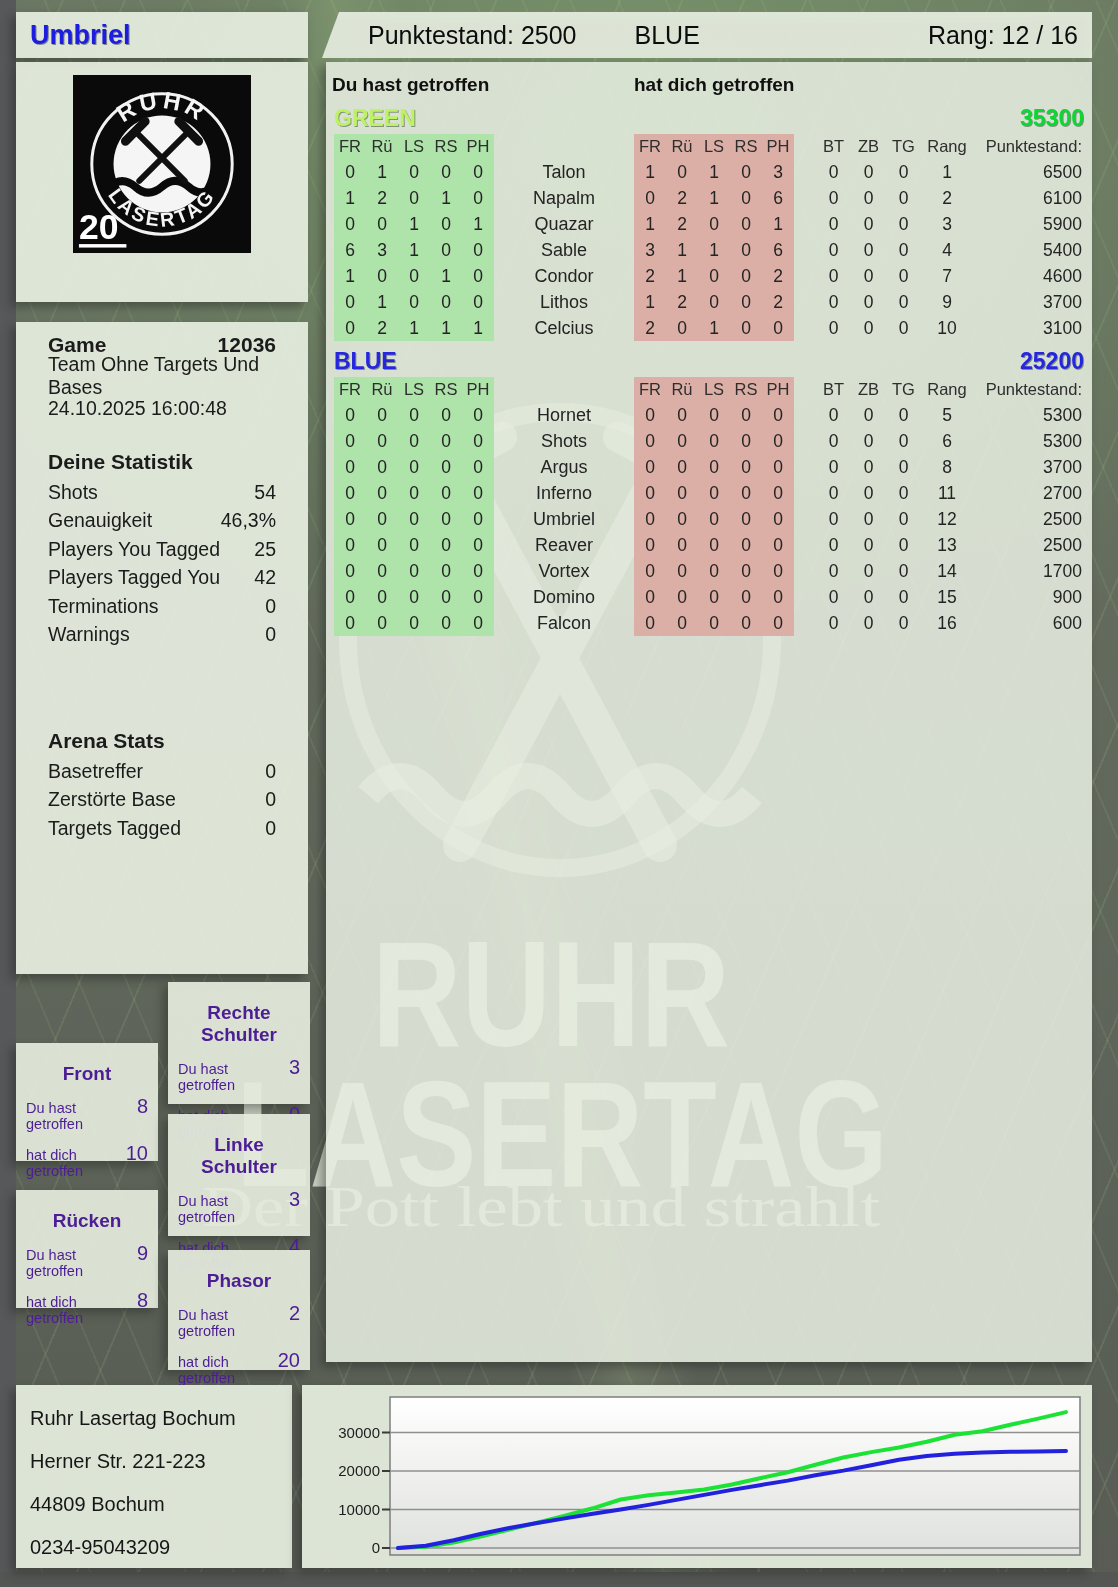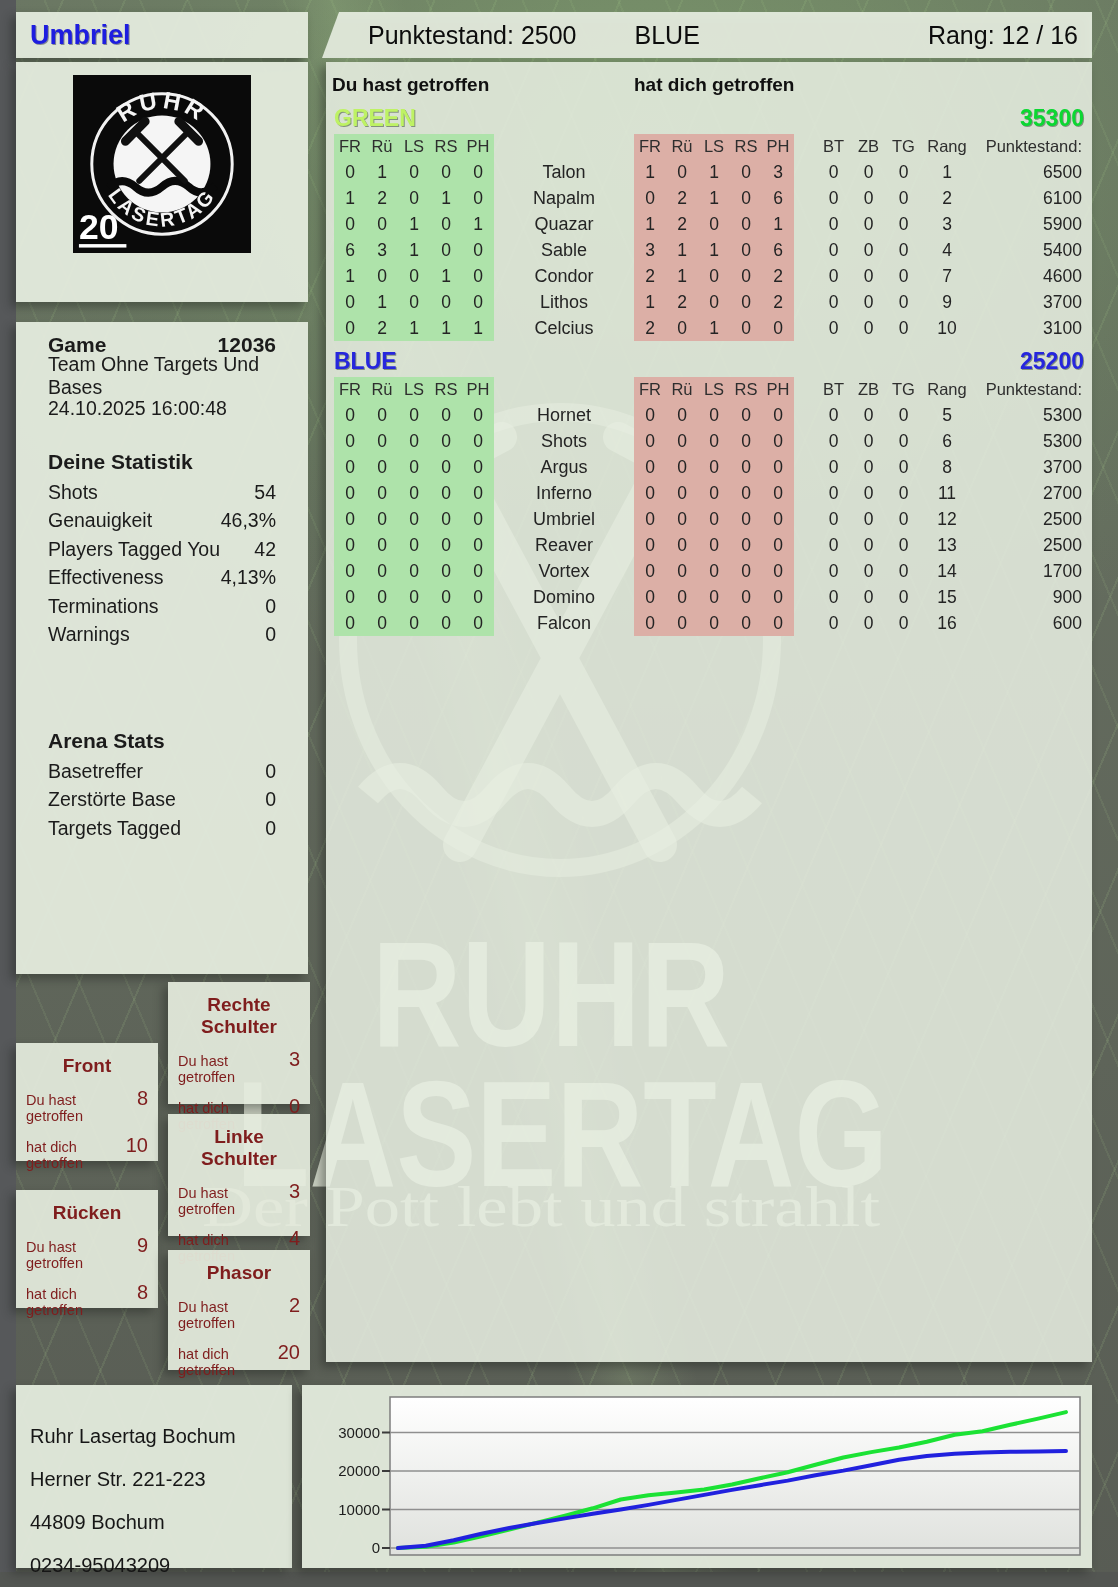--- a/index.html
+++ b/index.html
@@ -62,33 +62,33 @@
   .score-row{display:grid;grid-template-columns:32px 32px 32px 32px 32px 140px 32px 32px 32px 32px 32px 22px 35px 35px 35px 52px 1fr;}
   .c{text-align:center;font-size:17.5px;color:#242424;line-height:26px;height:26px;white-space:nowrap;}
   .hdr .c{font-size:16.5px;color:#2e2e2e;line-height:25px;height:25px;}
   .g{background:#aee3aa;}
   .r{background:#dcafa6;}
   .name{font-size:18px;}
   .pk{text-align:right;padding-right:2px;}
 
   
   .zone{position:absolute;background:rgba(228,235,221,0.93);box-shadow:-5px 5px 9px rgba(28,31,27,0.40);
-        padding:10px 10px;box-sizing:border-box;z-index:2;color:#7f1d1d;}
+        padding:18px 10px;box-sizing:border-box;z-index:2;color:#4c1d95;}
   .zone h3{text-align:center;font-size:19px;font-weight:bold;margin:2px 0 8px 0;}
   .zrow{display:flex;justify-content:space-between;align-items:baseline;margin:10px 0;}
   .zlabel{font-size:14.5px;}
   .zval{font-size:20px;}
   .zone-rechte{left:168px;top:982px;width:142px;height:122px;}
   .zone-front{left:16px;top:1043px;width:142px;height:118px;}
   .zone-linke{left:168px;top:1114px;width:142px;height:122px;}
   .zone-ruecken{left:16px;top:1190px;width:142px;height:118px;}
   .zone-phasor{left:168px;top:1250px;width:142px;height:120px;}
 
   
-  .address-panel{left:16px;top:1385px;width:276px;height:183px;padding:30px 14px;box-sizing:border-box;}
+  .address-panel{left:16px;top:1385px;width:276px;height:183px;padding:12px 14px;box-sizing:border-box;}
   .addr-line{font-size:20px;color:#161616;height:43px;display:flex;align-items:center;}
   .chart-panel{left:302px;top:1385px;width:790px;height:183px;}
   .tick{font-size:15px;fill:#1d1d1d;}
 </style>
 </head>
 <body>
 
 <div class="page">
 
   <svg class="bg-watermark" width="1118" height="1587" viewBox="0 0 1118 1587">
@@ -154,26 +154,26 @@
     <div id="stat-rows">
         <div class="srow">
           <span>Shots</span>
           <span>54</span>
         </div>
         <div class="srow">
           <span>Genauigkeit</span>
           <span>46,3%</span>
         </div>
         <div class="srow">
+          <span>Players You Tagged</span>
+          <span>25</span>
+        </div>
+        <div class="srow">
           <span>Players Tagged You</span>
           <span>42</span>
-        </div>
-        <div class="srow">
-          <span>Effectiveness</span>
-          <span>4,13%</span>
         </div>
         <div class="srow">
           <span>Terminations</span>
           <span>0</span>
         </div>
         <div class="srow">
           <span>Warnings</span>
           <span>0</span>
         </div>
       </div>

